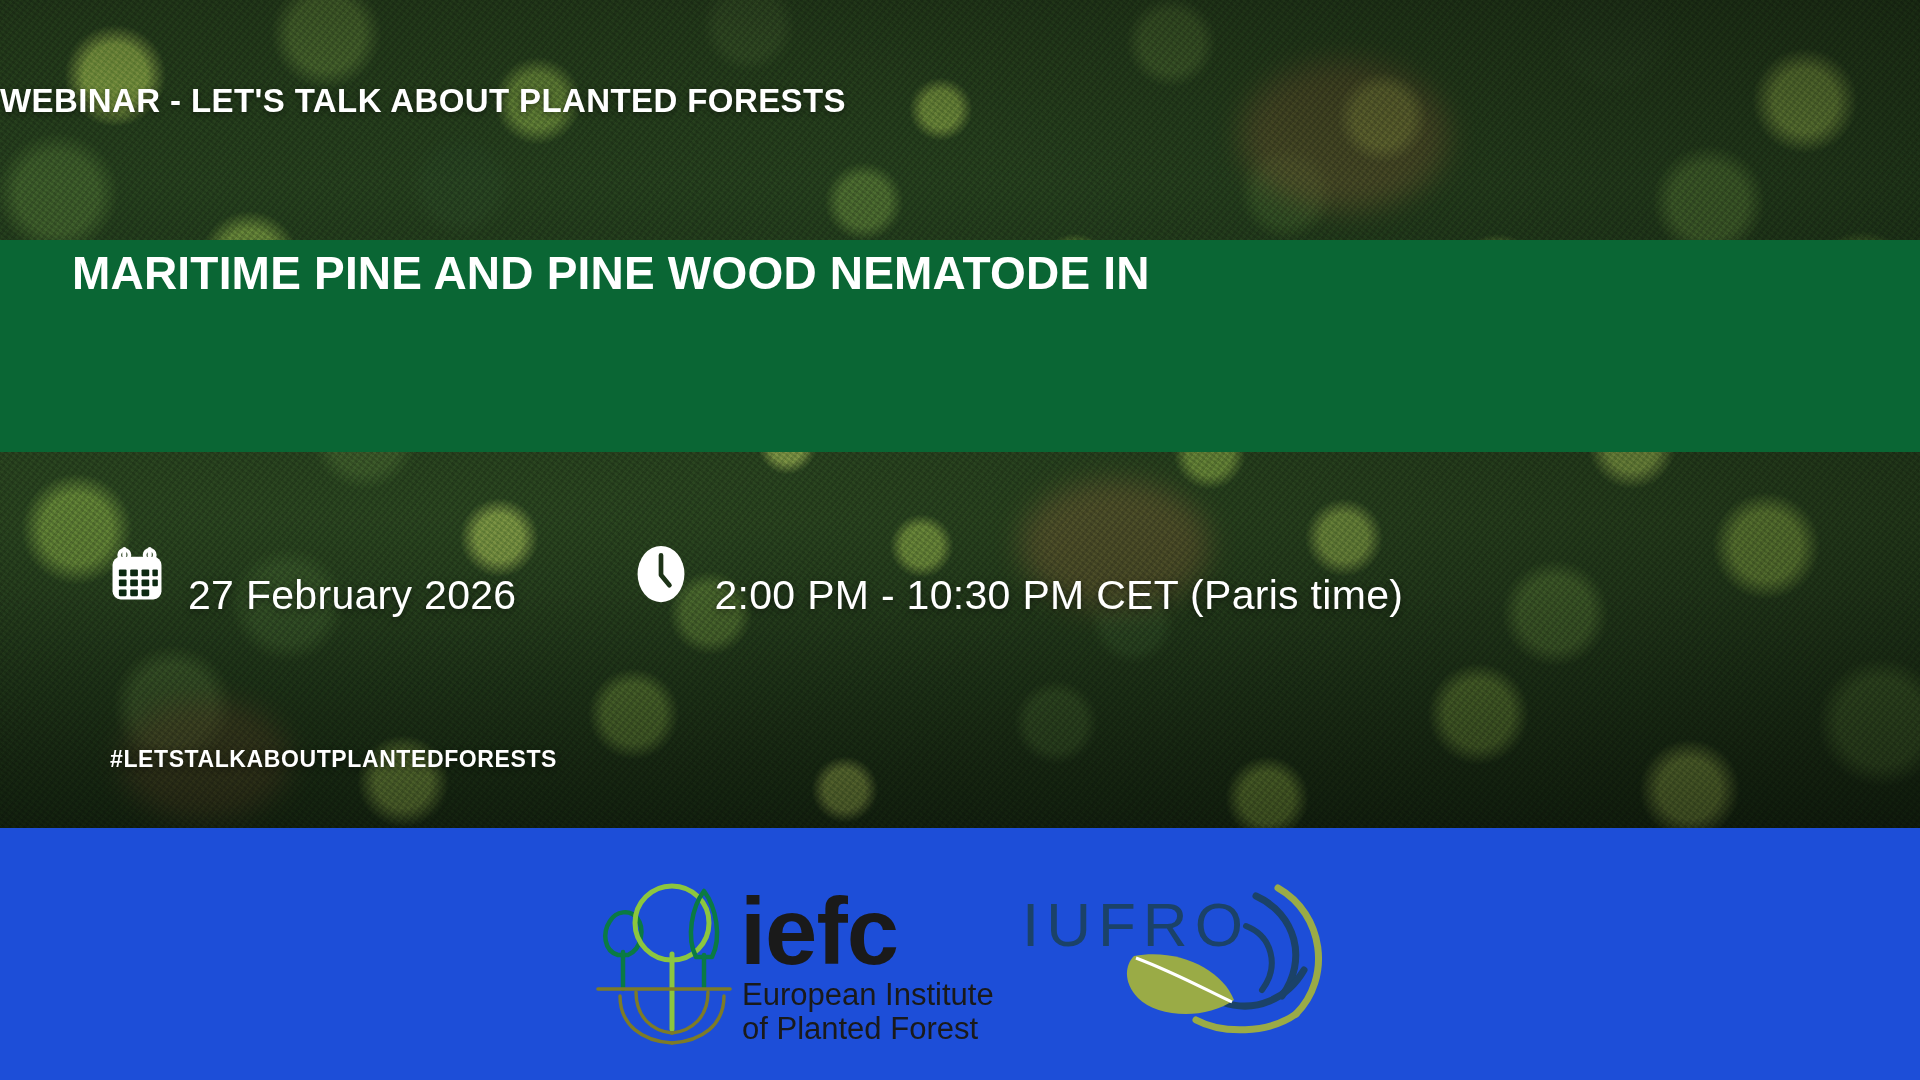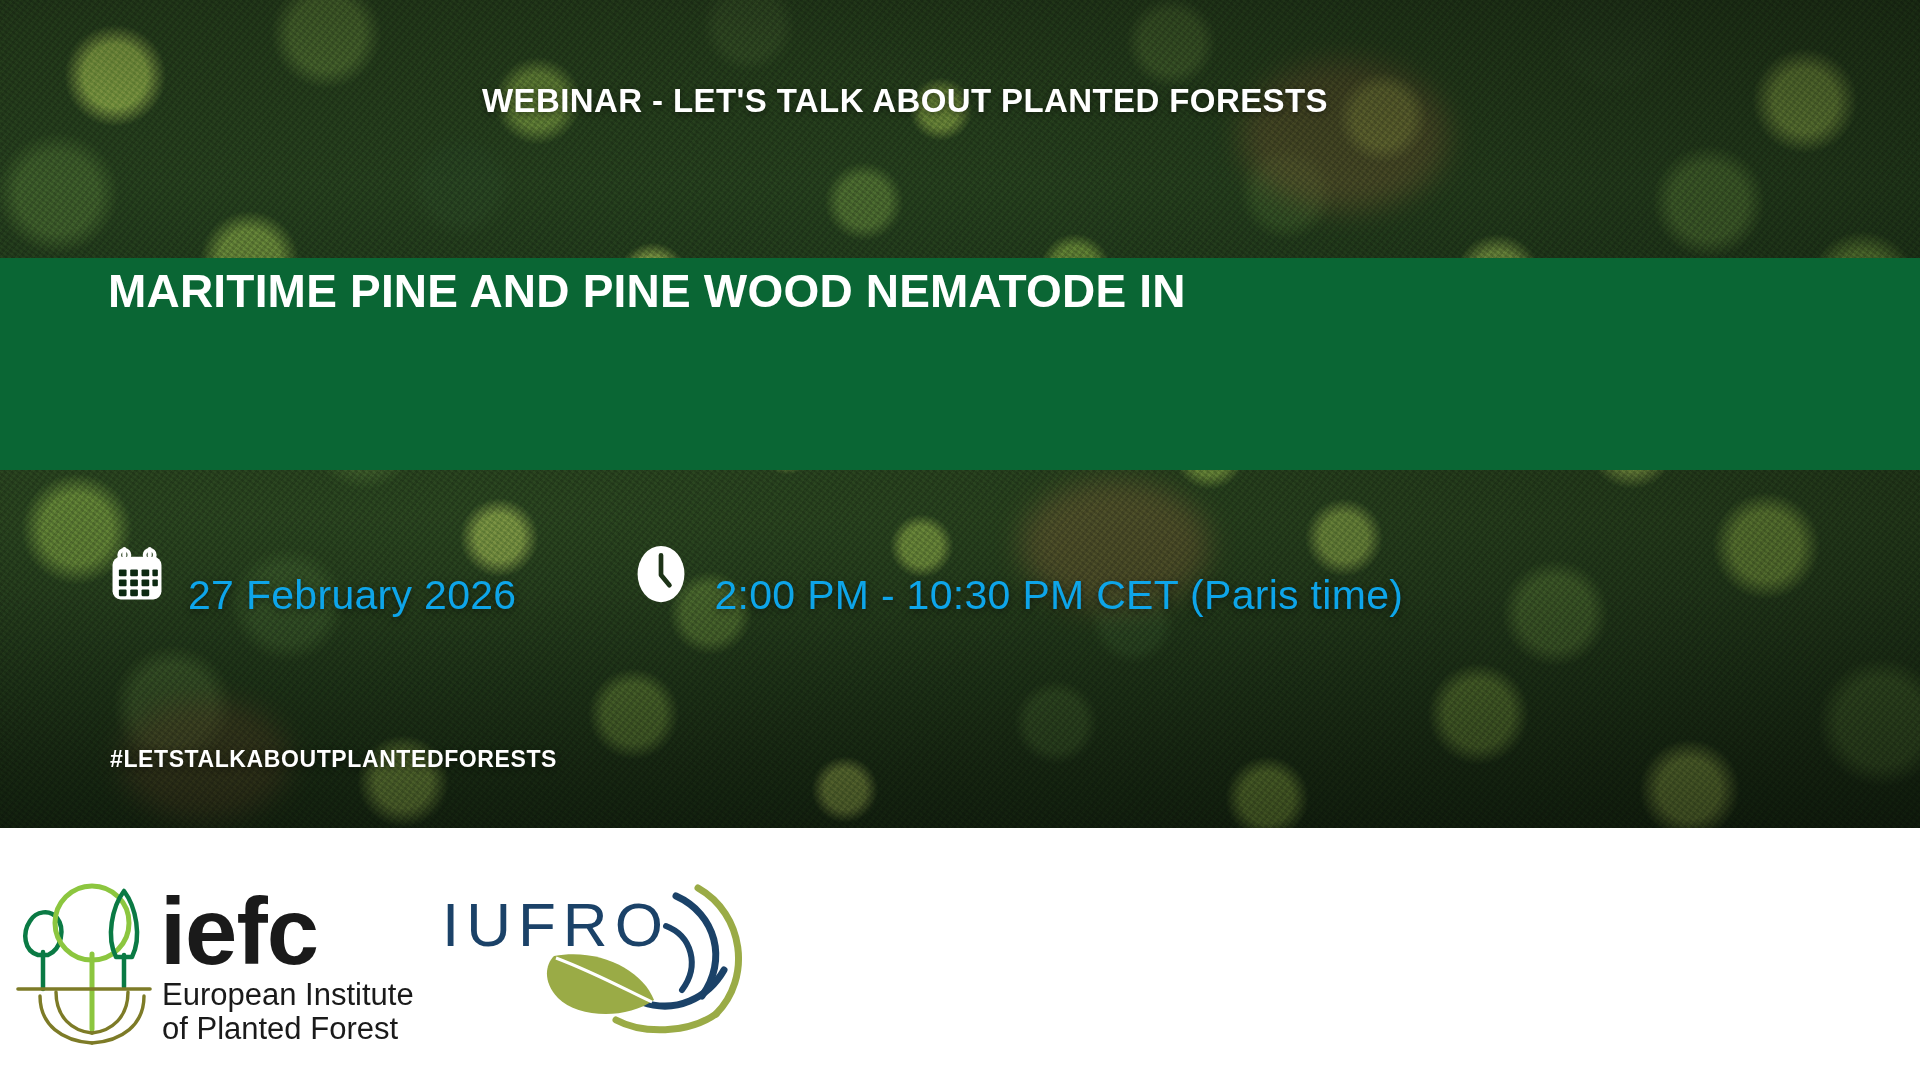--- a/index.html
+++ b/index.html
@@ -102,41 +102,41 @@
   .brown-patch-a { left: 1240px; top: 60px;  width: 210px; height: 150px; background: #6f5a32; }
   .brown-patch-b { left: 1020px; top: 480px; width: 190px; height: 130px; background: #7b6338; }
   .brown-patch-c { left: 120px;  top: 700px; width: 170px; height: 120px; background: #5e4e2c; }
 
   
   .header-line {
     position: absolute;
     left: 0;
     top: 84px;
     width: 1810px;
-    text-align: center;
+    text-align: left;
     color: #ffffff;
     font-weight: 700;
     font-size: 33px;
     letter-spacing: 0.4px;
     line-height: 1;
     text-shadow: 0 2px 6px rgba(0,0,0,.45);
   }
 
   
   .banner {
     position: absolute;
     left: 0;
-    top: 258px;
+    top: 240px;
     width: 1920px;
     height: 212px;
     background: #0a6634;
     display: flex;
     flex-direction: column;
     justify-content: space-between;
-    padding-left: 108px;
+    padding-left: 72px;
   }
   .banner-line {
     color: #ffffff;
     font-weight: 700;
     font-size: 46px;
     line-height: 1.45;
     letter-spacing: 0.2px;
     white-space: nowrap;
   }
 
@@ -144,21 +144,21 @@
   .meta-row {
     position: absolute;
     left: 108px;
     top: 528px;
     display: flex;
     align-items: center;
   }
   .meta-item { display: flex; align-items: center; }
   .meta-item.time { margin-left: 118px; }
   .meta-text {
-    color: #0ea5e9;
+    color: #ffffff;
     font-size: 41px;
     font-weight: 400;
     letter-spacing: 0.3px;
     white-space: nowrap;
     text-shadow: 0 2px 7px rgba(0,0,0,.5);
     margin-top: 44px;
   }
   .meta-text.date { margin-left: 22px; }
   .meta-text.time-text { margin-left: 26px; }
 
@@ -177,24 +177,24 @@
     text-shadow: 0 2px 6px rgba(0,0,0,.5);
   }
 
   
   .footer {
     position: absolute;
     left: 0;
     top: 828px;
     width: 1920px;
     height: 252px;
-    background: #ffffff;
+    background: #1d4ed8;
     display: flex;
     align-items: center;
-    justify-content: flex-start;
+    justify-content: center;
   }
   .logo { display: flex; align-items: center; }
   .logo-iefc  { width: 430px; height: 190px; }
   .logo-iufro { width: 330px; height: 160px; }
   .logo-efi   { width: 170px; height: 190px; }
   .logo svg { width: 100%; height: 100%; display: block; }
 </style>
 </head>
 <body>
 

